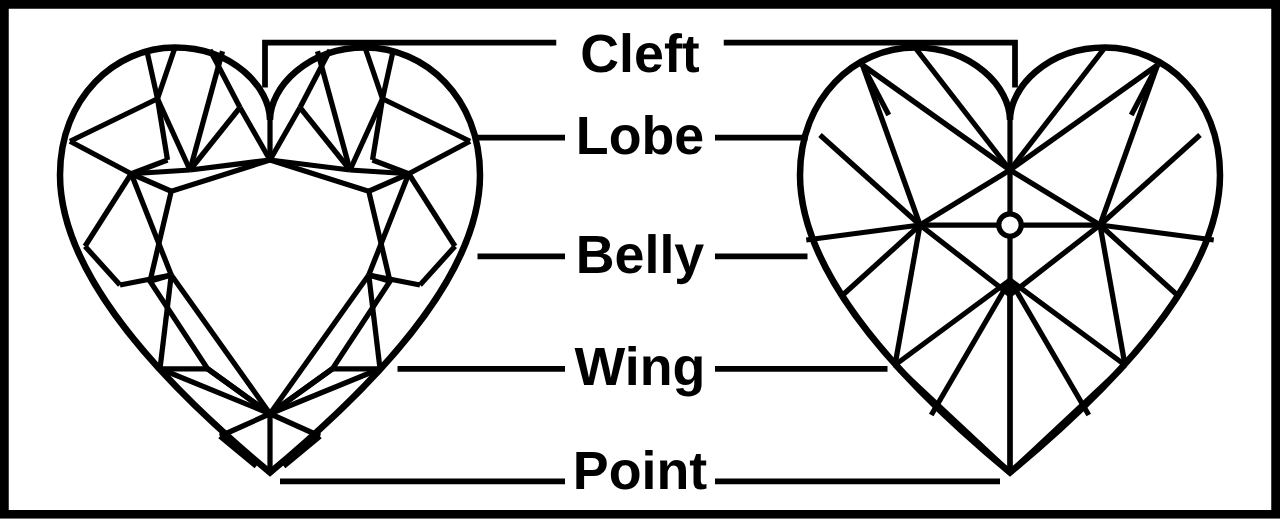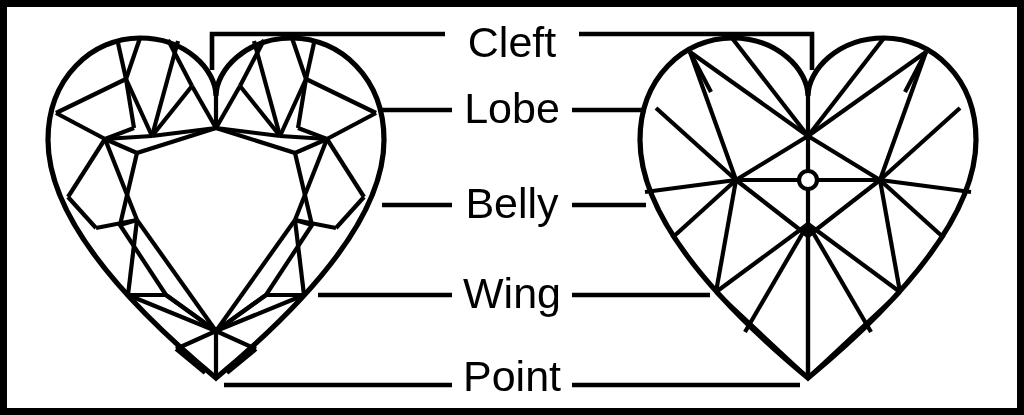--- a/index.html
+++ b/index.html
@@ -10,20 +10,21 @@
   body {
     font-family: "Liberation Sans", sans-serif;
   }
   #page {
     position: relative;
     width: 1024px;
     height: 415px;
     background: #000000;
     box-sizing: border-box;
     overflow: hidden;
+    font-weight: bold;
   }
   #canvas {
     position: absolute;
     left: 7px;
     top: 7px;
     width: 1010px;
     height: 401px;
     background: #ffffff;
     overflow: hidden;
   }

